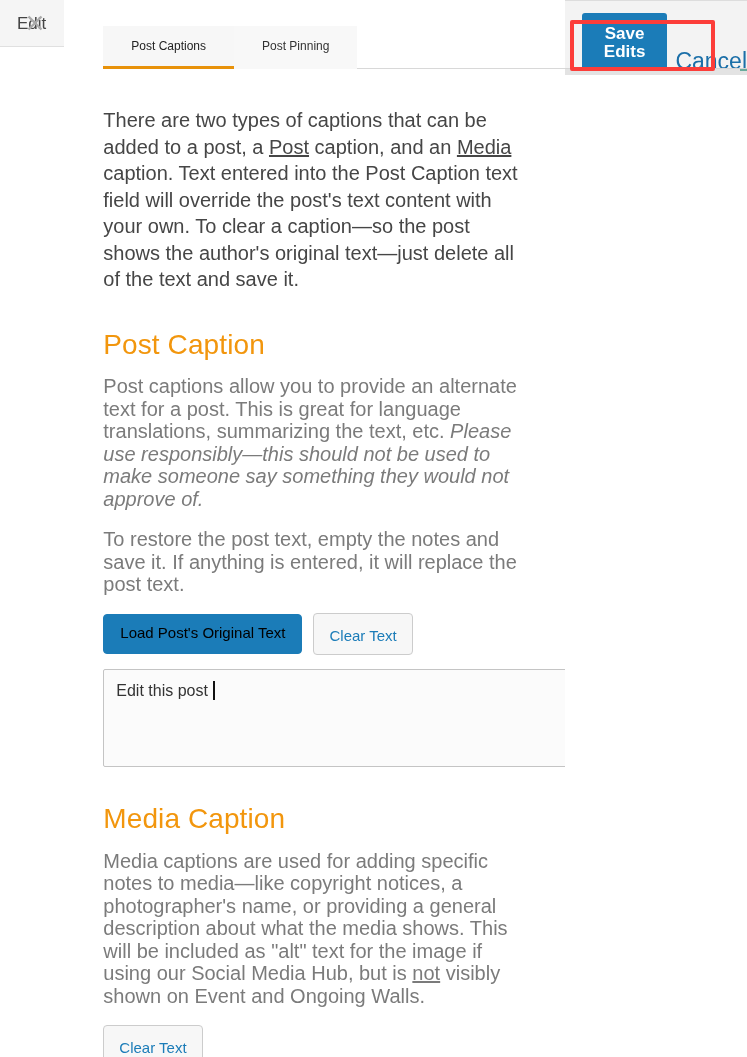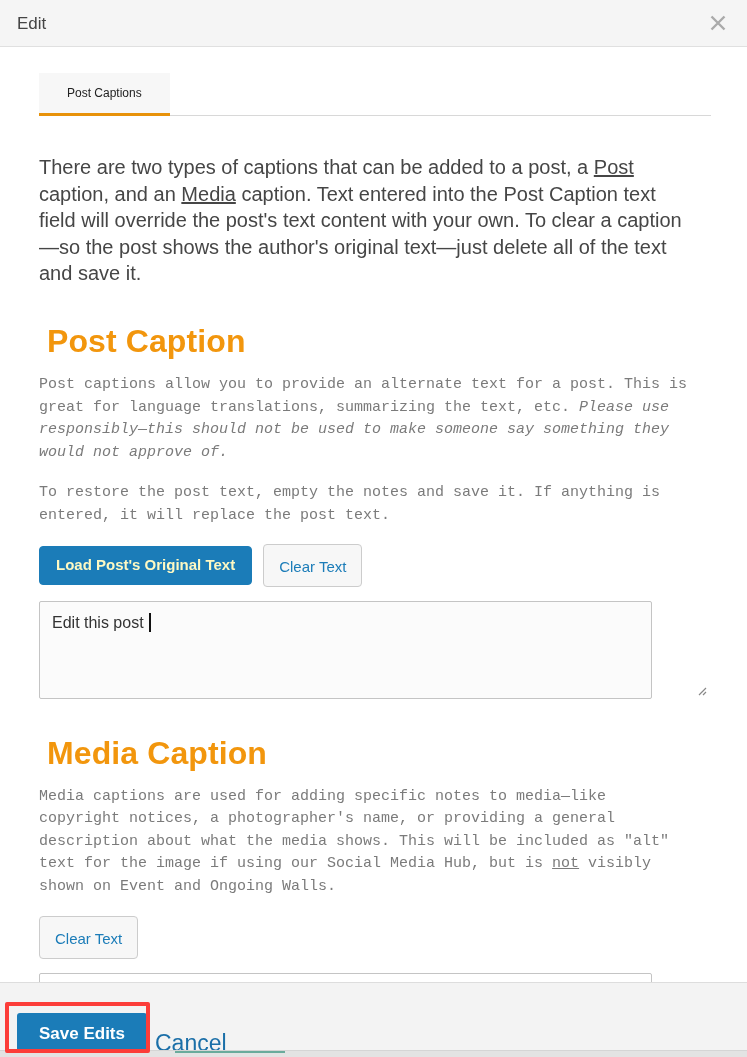--- a/index.html
+++ b/index.html
@@ -7,21 +7,21 @@
     margin: 0; padding: 0;
     width: 747px; height: 1057px;
     background: #ffffff;
     font-family: "Liberation Sans", sans-serif;
     overflow: hidden;
   }
   #modal {
     position: relative;
     width: 747px; height: 1057px;
     background: #ffffff;
-    display: flex; flex-direction: column;
+    display: flex; flex-direction: row;
   }
 
   
   .modal-header {
     height: 47px;
     flex: 0 0 47px;
     background: #f5f5f5;
     border-bottom: 1px solid #e0e0e0;
     display: flex; align-items: center;
     padding: 0 18px 0 17px;
@@ -95,33 +95,32 @@
     margin: 38px 0 0 0;
     font-size: 20px;
     line-height: 26.5px;
     color: #464646;
     max-width: 658px;
   }
   .intro u { text-decoration: underline; }
 
   h2.section-title {
     color: #f2960d;
-    font-size: 32px;
-    font-weight: bold;
-    margin: 35px 0 0 8px;
+    font-size: 28px;
+    font-weight: normal;
+    margin: 35px 0 0 0;
     line-height: 1.2;
     letter-spacing: 0.1px;
   }
   .section-desc {
-    font-size: 15px;
+    font-size: 20px;
     line-height: 22.5px;
     color: #7b7b7b;
     margin: 14px 0 0 0;
     max-width: 655px;
-    font-family: Liberation Mono, monospace;
   }
   .section-desc i { font-style: italic; }
   .section-desc u { text-decoration: underline; }
   .section-desc.second { margin-top: 18px; }
 
   .btn-row {
     margin-top: 17px;
     display: flex;
     align-items: center;
     gap: 11px;
@@ -131,22 +130,22 @@
     font-size: 15px;
     border-radius: 4px;
     padding: 14px 15px 10px 15px;
     cursor: pointer;
     line-height: 1.1;
     white-space: nowrap;
     border: 1px solid transparent;
   }
   .btn-primary {
     background: #1b7cb8;
-    color: #fef9c3;
-    font-weight: bold;
+    color: #000000;
+    font-weight: normal;
     border-color: #1b7cb8;
     padding: 10px 16px 11px 16px;
   }
   .btn-secondary {
     background: #f7f7f7;
     color: #1b7cb8;
     border: 1px solid #cccccc;
   }
 
   .ta-wrap {
@@ -264,20 +263,23 @@
       </svg>
     </div>
   </div>
 
   <div class="modal-body">
 
     <div class="tabs">
       <div class="tab active">
         <span>Post Captions</span>
       </div>
+      <div class="tab inactive">
+        <span>Post Pinning</span>
+      </div>
     </div>
 
     <div class="content">
 
       <p class="intro"><span>There are two types of captions that can be added to a post, a </span><u>Post</u><span> caption, and an </span><u>Media</u><span> caption. Text entered into the Post Caption text field will override the post's text content with your own. To clear a caption—so the post shows the author's original text—just delete all of the text and save it.</span></p>
 
       <h2 class="section-title">Post Caption</h2>
 
       <p class="section-desc"><span>Post captions allow you to provide an alternate text for a post. This is great for language translations, summarizing the text, etc. </span><i>Please use responsibly—this should not be used to make someone say something they would not approve of.</i></p>
 

